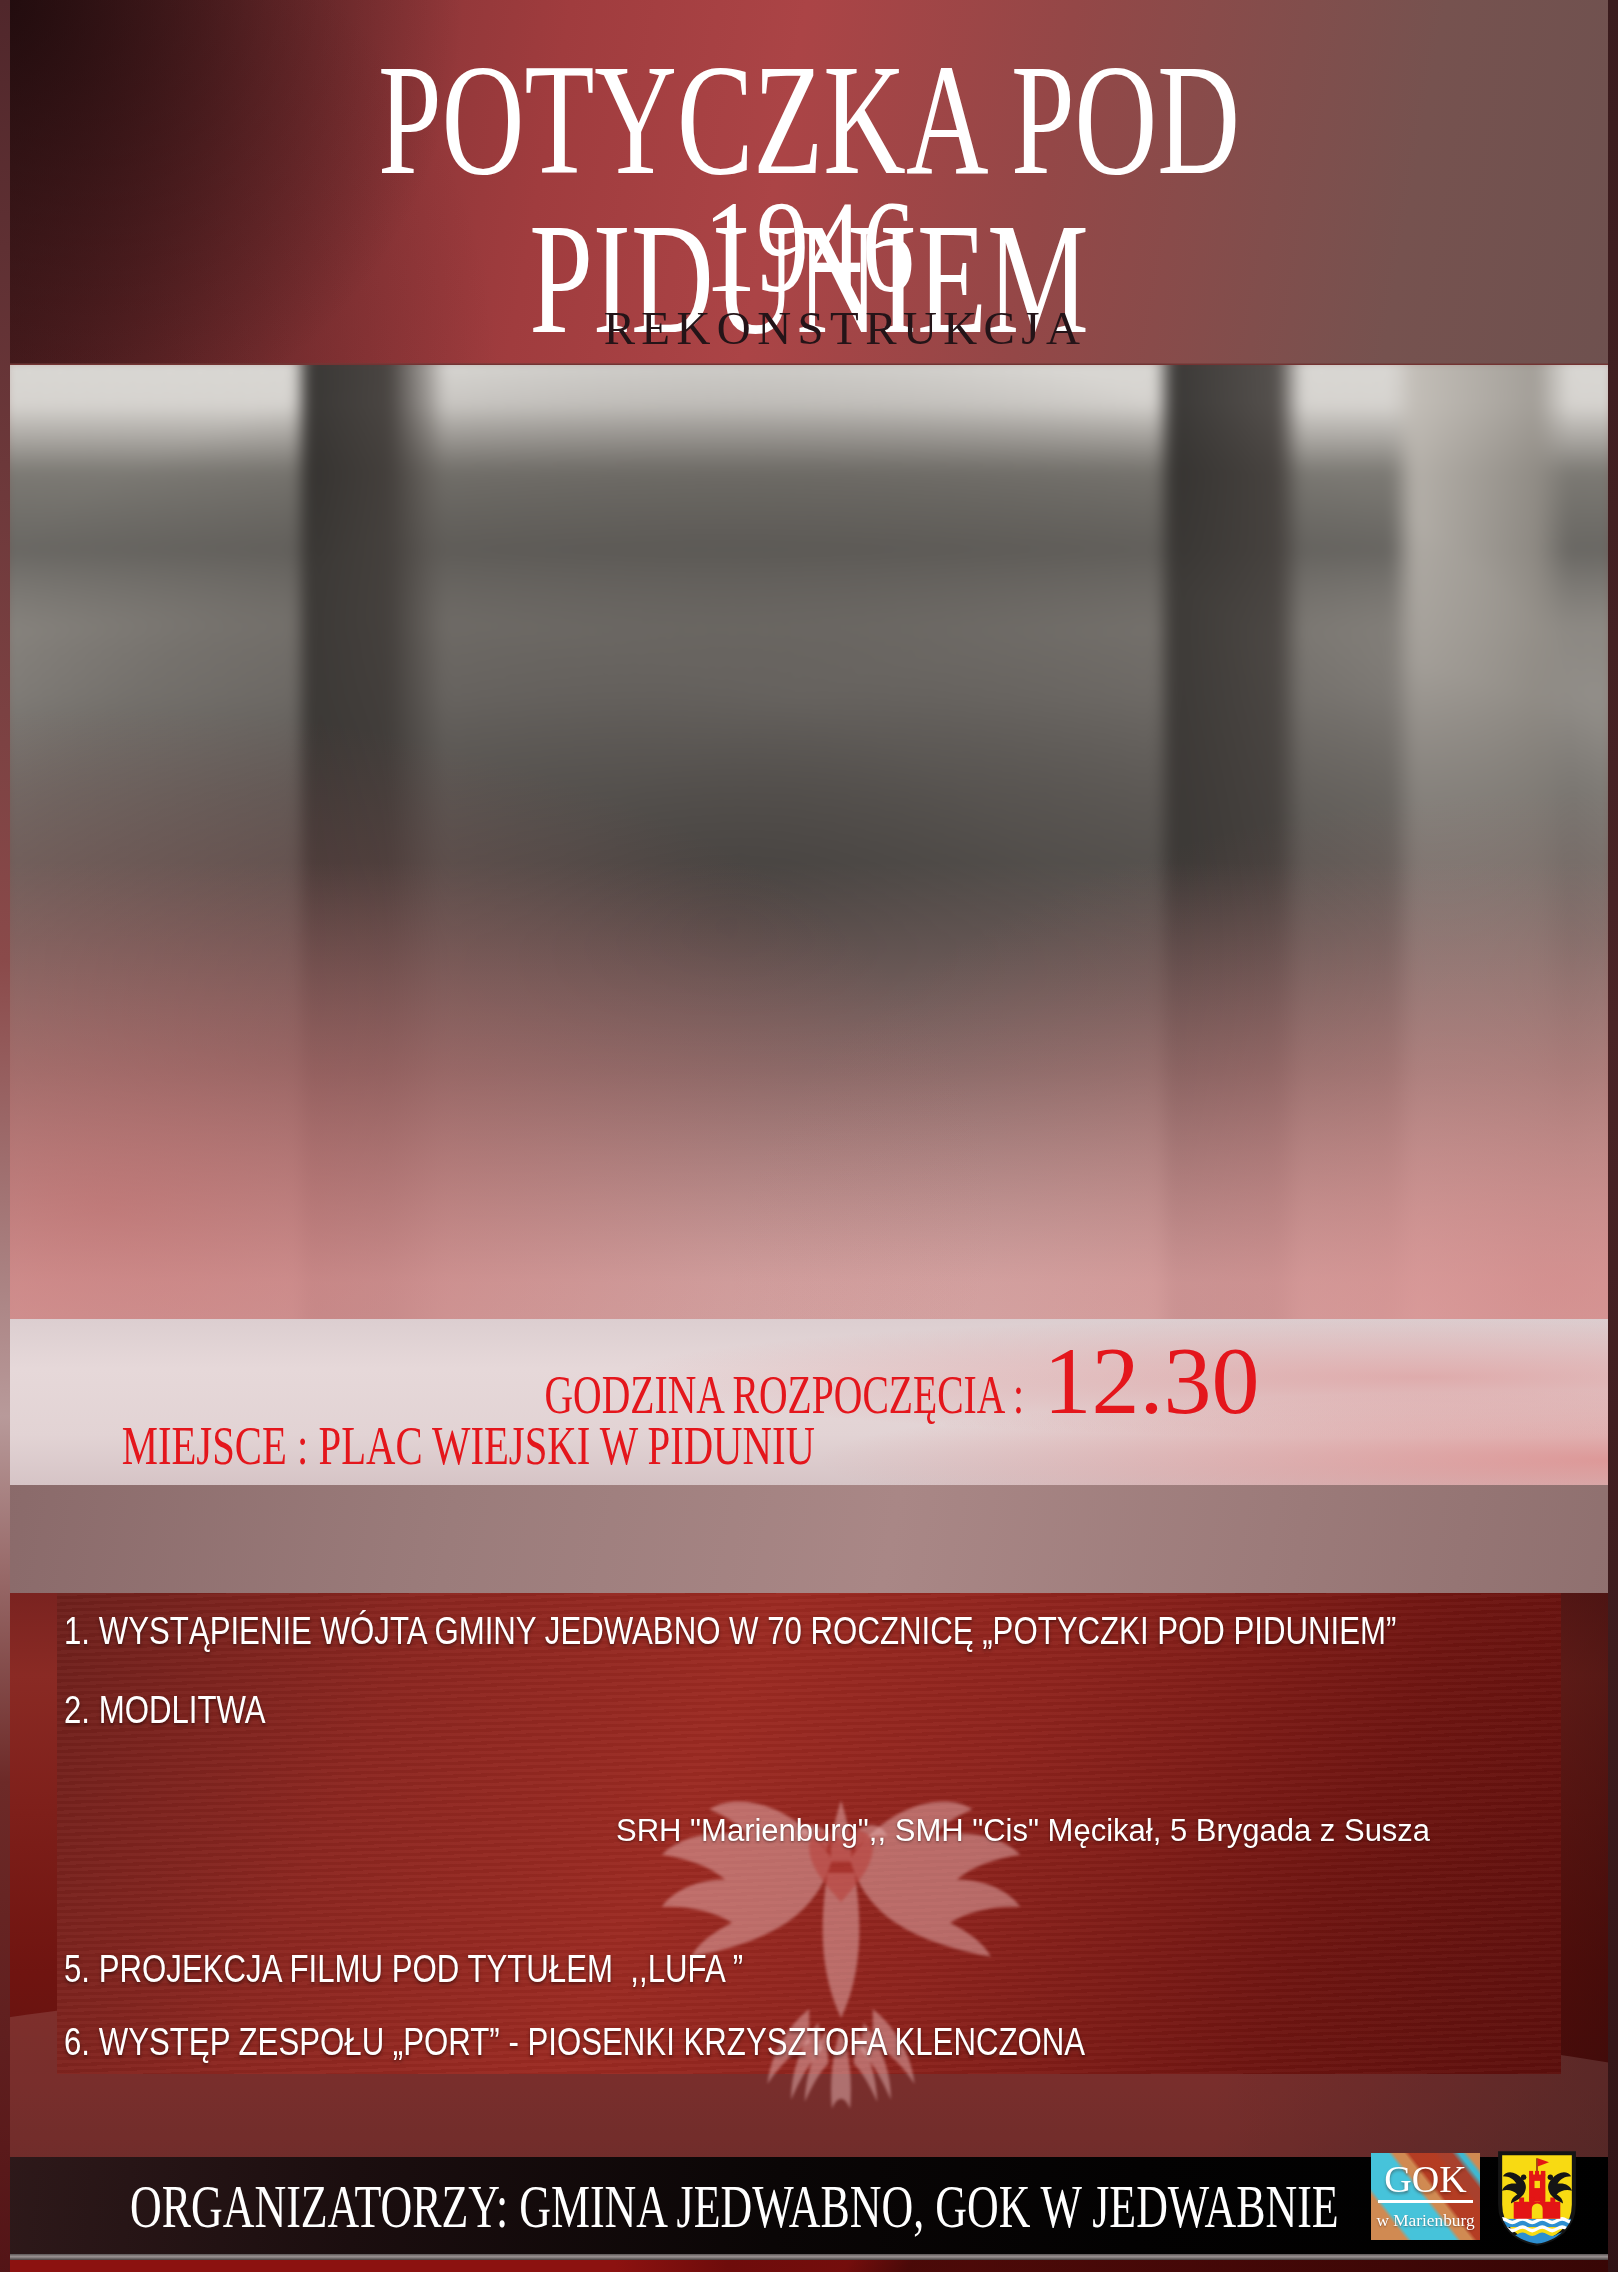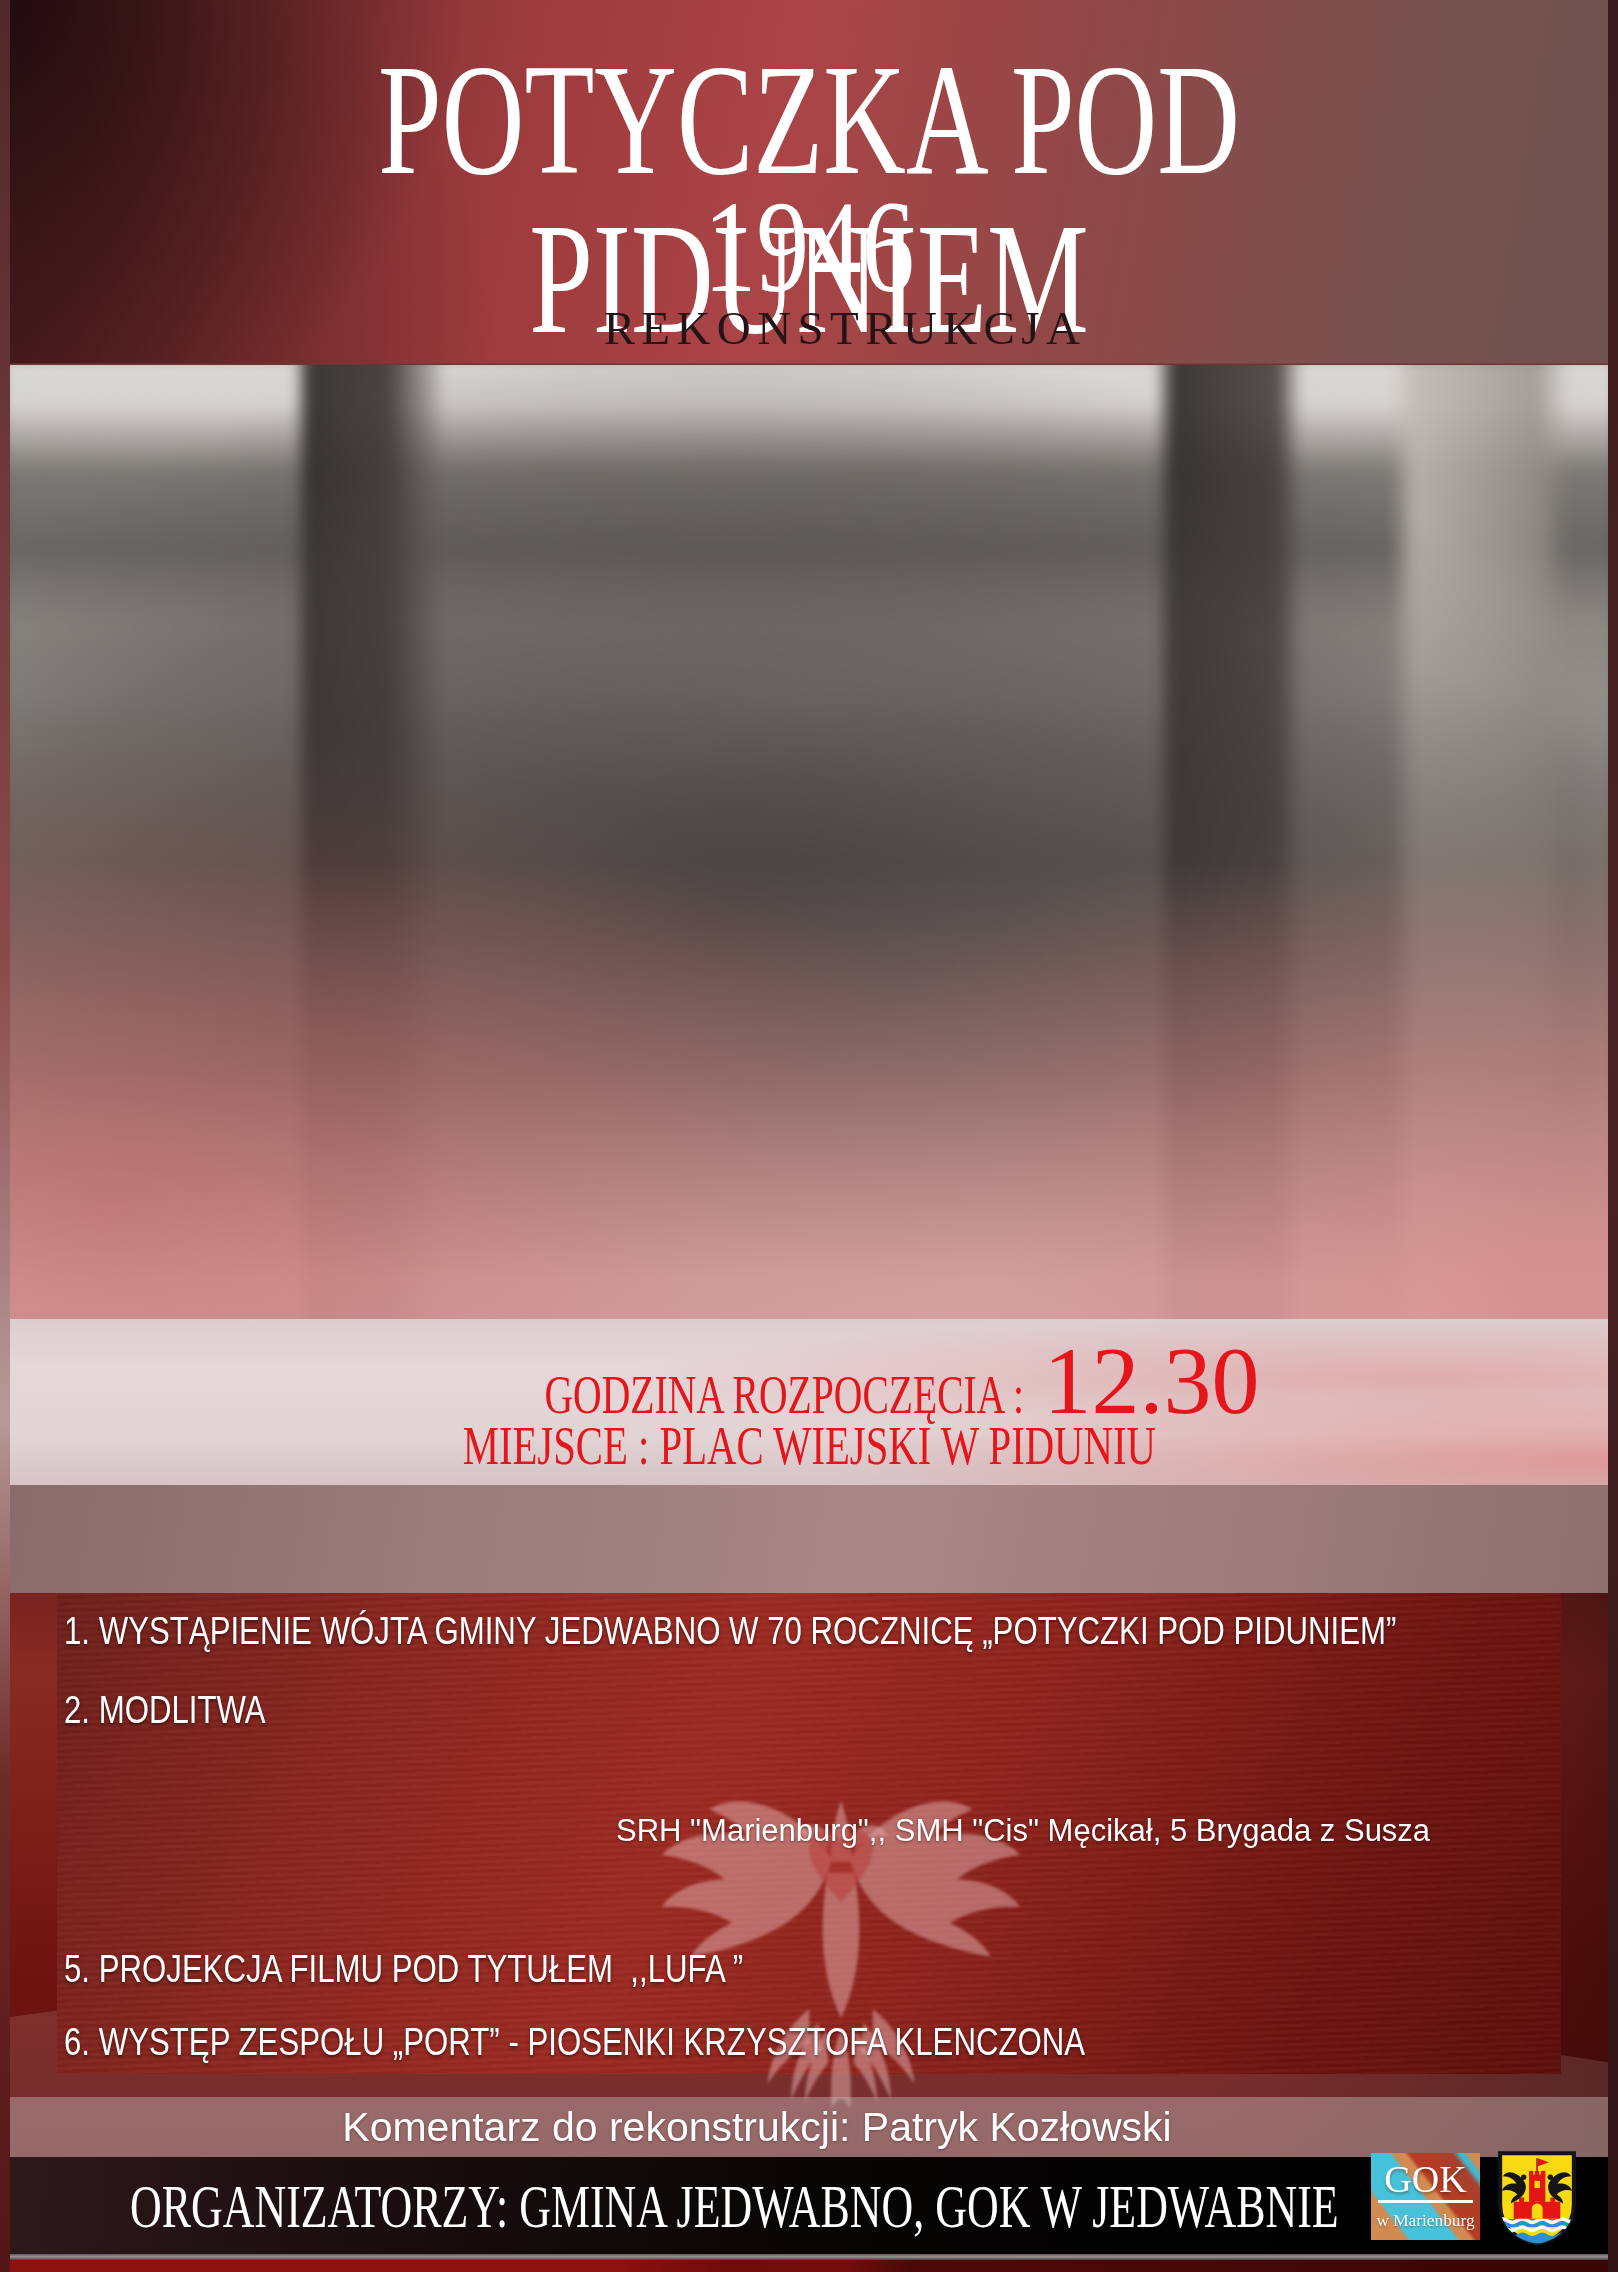--- a/index.html
+++ b/index.html
@@ -51,21 +51,21 @@
   
   .band-info{position:absolute;left:0;top:1319px;width:100%;height:166px;
     background:
       radial-gradient(ellipse at 88% 35%, rgba(214,118,118,.45), rgba(0,0,0,0) 40%),
       radial-gradient(ellipse at 100% 85%, rgba(222,110,108,.55), rgba(0,0,0,0) 35%),
       linear-gradient(180deg,#dcced0 0%, #e6d8d9 30%, #e2d3d4 70%, #d6c4c6 100%);}
   .time-line{position:absolute;left:0;top:13.6px;width:100%;display:flex;
     justify-content:center;align-items:baseline;gap:19px;color:#e4161c;}
   .time-label{font-size:55px;display:inline-block;transform:scaleX(.72);transform-origin:right center;line-height:1;}
   .time-value{font-size:96px;line-height:1;}
-  .place-line{position:absolute;left:0;top:99px;width:100%;text-align:center;color:#e4161c;font-size:55px;line-height:1;}
+  .place-line{position:absolute;left:0;top:99px;width:100%;color:#e4161c;font-size:55px;line-height:1;}
   .place-line .squeeze{display:inline-block;transform:scaleX(.74);transform-origin:center;}
 
   
   .band-mauve{position:absolute;left:0;top:1485px;width:100%;height:108px;
     background:linear-gradient(100deg,#8a6a6a 0%, #9b7c7b 28%, #a98786 55%, #9b7a79 80%, #8f706f 100%);}
 
   
   .zone-red{position:absolute;left:0;top:1593px;width:100%;height:690px;
     background:
       linear-gradient(90deg, rgba(0,0,0,0) 75%, rgba(20,2,2,.45) 100%),
@@ -176,23 +176,20 @@
       </g>
       <path d="M420,130 C400,95 345,100 350,150 C354,195 395,235 420,265 C445,235 486,195 490,150 C495,100 440,95 420,130 Z" fill="rgba(186,62,56,0.55)"></path>
     </svg>
     <div class="item item-1"><span class="squeeze">1. WYSTĄPIENIE WÓJTA GMINY JEDWABNO W 70 ROCZNICĘ „POTYCZKI POD PIDUNIEM”</span></div>
     <div class="item item-2"><span class="squeeze">2. MODLITWA</span></div>
     <div class="groups">SRH "Marienburg",, SMH "Cis" Męcikał, 5 Brygada z Susza</div>
     <div class="item item-5"><span class="squeeze">5. PROJEKCJA FILMU POD TYTUŁEM  ,,LUFA ”</span></div>
     <div class="item item-6"><span class="squeeze">6. WYSTĘP ZESPOŁU „PORT” - PIOSENKI KRZYSZTOFA KLENCZONA</span></div>
   </div>
 
-  <div class="band-comment">
-    <div class="comment-text">Komentarz do rekonstrukcji: Patryk Kozłowski</div>
-  </div>
 
   <div class="band-org">
     <div class="org-text"><span class="squeeze">ORGANIZATORZY: GMINA JEDWABNO, GOK W JEDWABNIE</span></div>
   </div>
 
   <div class="logo-gok">
     <div class="gok-big">GOK</div>
     <div class="gok-small">w Marienburg</div>
   </div>
 

